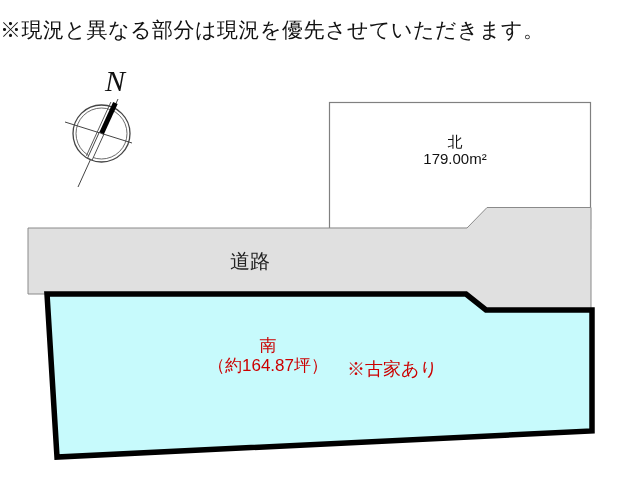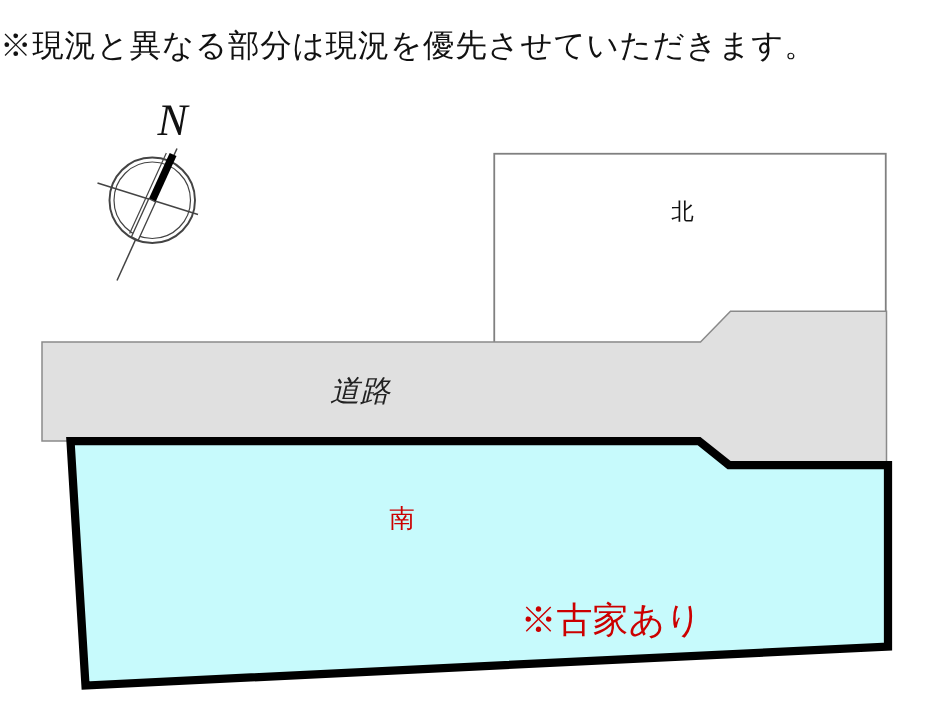--- a/index.html
+++ b/index.html
@@ -41,44 +41,42 @@
   }
   .north-label {
     left: 355px;
     top: 133px;
     width: 200px;
     font-size: 15px;
     line-height: 17px;
     color: #111111;
   }
   .road-label {
-    left: 180px;
+    left: 190px;
     top: 250px;
     width: 120px;
     font-size: 20px;
     line-height: 22px;
     color: #222222;
-    font-style: italic;
   }
   .south-label {
     left: 168px;
     top: 336px;
     width: 200px;
     font-size: 17px;
     line-height: 20px;
     color: #cc0000;
   }
   .note {
     position: absolute;
     left: 347px;
     top: 357px;
-    font-size: 24px;
+    font-size: 18px;
     color: #cc0000;
     white-space: nowrap;
-    margin-top: 40px;
   }
 </style>
 </head>
 <body>
 
 <div class="stage">
 
   <svg class="plan-svg" width="619" height="480" viewBox="0 0 619 480">
 
     <rect x="329.5" y="102.5" width="261" height="126" fill="#ffffff" stroke="#808080" stroke-width="1.2"></rect>
@@ -99,23 +97,25 @@
       </g>
     </g>
   </svg>
 
   <div class="title">※現況と異なる部分は現況を優先させていただきます。</div>
 
   <div class="n-letter">N</div>
 
   <div class="label-block north-label">
     <div>北</div>
+    <div>179.00m²</div>
   </div>
 
   <div class="label-block road-label">道路</div>
 
   <div class="label-block south-label">
     <div>南</div>
+    <div>（約164.87坪）</div>
   </div>
 
   <div class="note">※古家あり</div>
 
 </div>
 
 </body></html>

